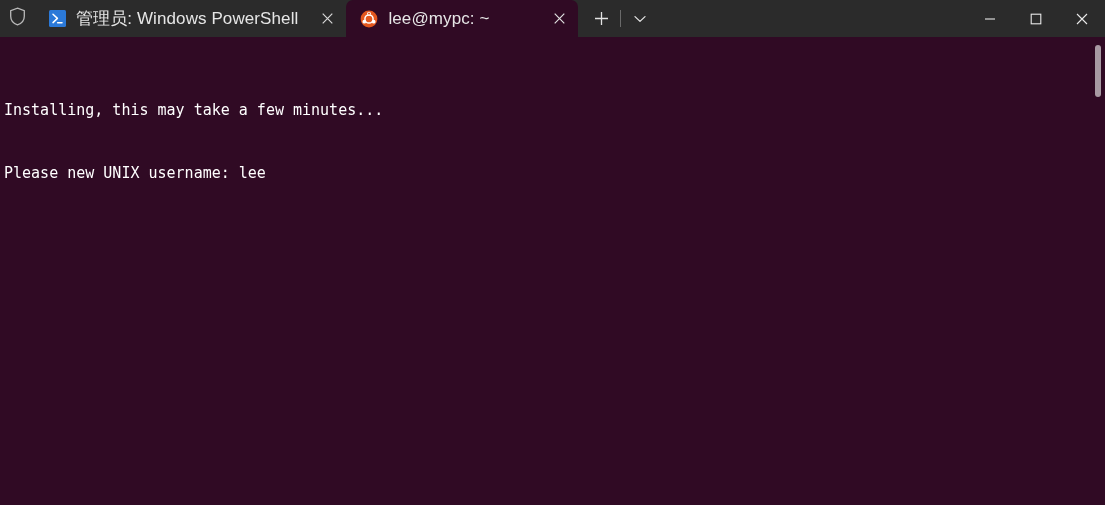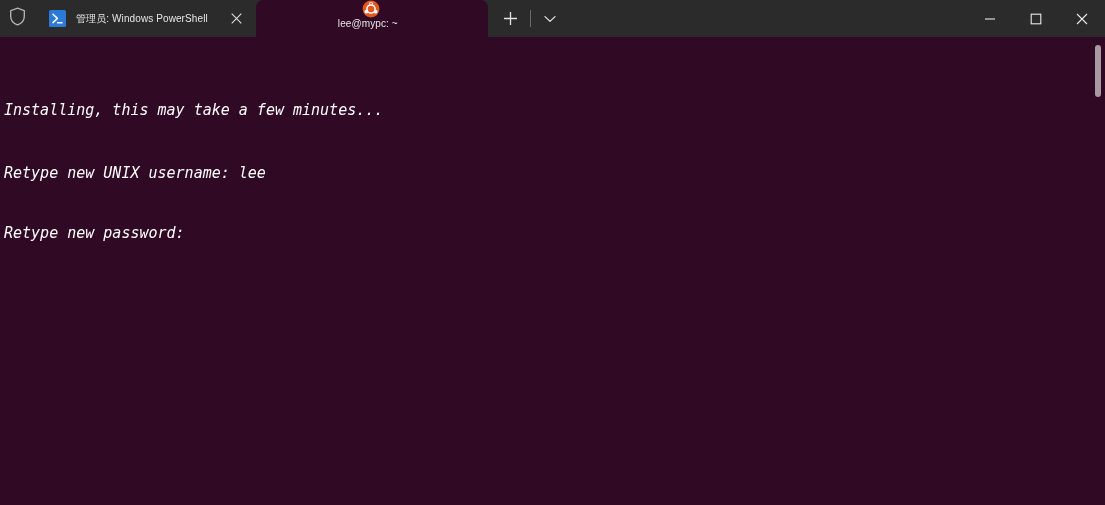--- a/index.html
+++ b/index.html
@@ -42,29 +42,28 @@
 
   .tab {
     position: relative;
     height: 37px;
     display: flex;
     align-items: center;
     padding: 0 6px 0 14px;
     box-sizing: border-box;
     color: #e6e6e6;
     font-family: "Liberation Sans", sans-serif;
-    font-size: 10px;
+    font-size: 17px;
     white-space: nowrap;
   }
   .tab.inactive { background: #2b2b2b; }
   .tab.active {
     background: #300a24;
     border-top-left-radius: 7px;
     border-top-right-radius: 7px;
-    flex-direction: column;
   }
   .tab-icon {
     width: 18px;
     height: 18px;
     margin-right: 10px;
     flex: 0 0 auto;
     display: flex;
     align-items: center;
     justify-content: center;
   }
@@ -132,21 +131,21 @@
     position: absolute;
     top: 0;
     left: 4px;
     right: 0;
     font-family: "DejaVu Sans Mono", "Liberation Mono", monospace;
     font-size: 15px;
     line-height: 20px;
     color: #ffffff;
     white-space: pre;
   }
-  .row { height: 20px; font-style: italic; }
+  .row { height: 20px; }
   .row:first-child { padding-top: 3px; height: 23px; }
 
   
   #scrollbar {
     position: absolute;
     top: 0;
     right: 0;
     width: 14px;
     height: 468px;
     background: transparent;
@@ -241,22 +240,21 @@
           <path d="M1 1 L11 11 M11 1 L1 11" stroke="#eaeaea" stroke-width="1.1"></path>
         </svg>
       </div>
     </div>
   </div>
 
   <div id="terminal">
     <div id="screen">
 
       <div class="row">Installing, this may take a few minutes...</div>
-      <div class="row">Retype new UNIX username: lee</div>
-      <div class="row">Retype new password:</div>
+      <div class="row">Please new UNIX username: lee</div>
       
       
       
       
       
       
       
       
       
       

